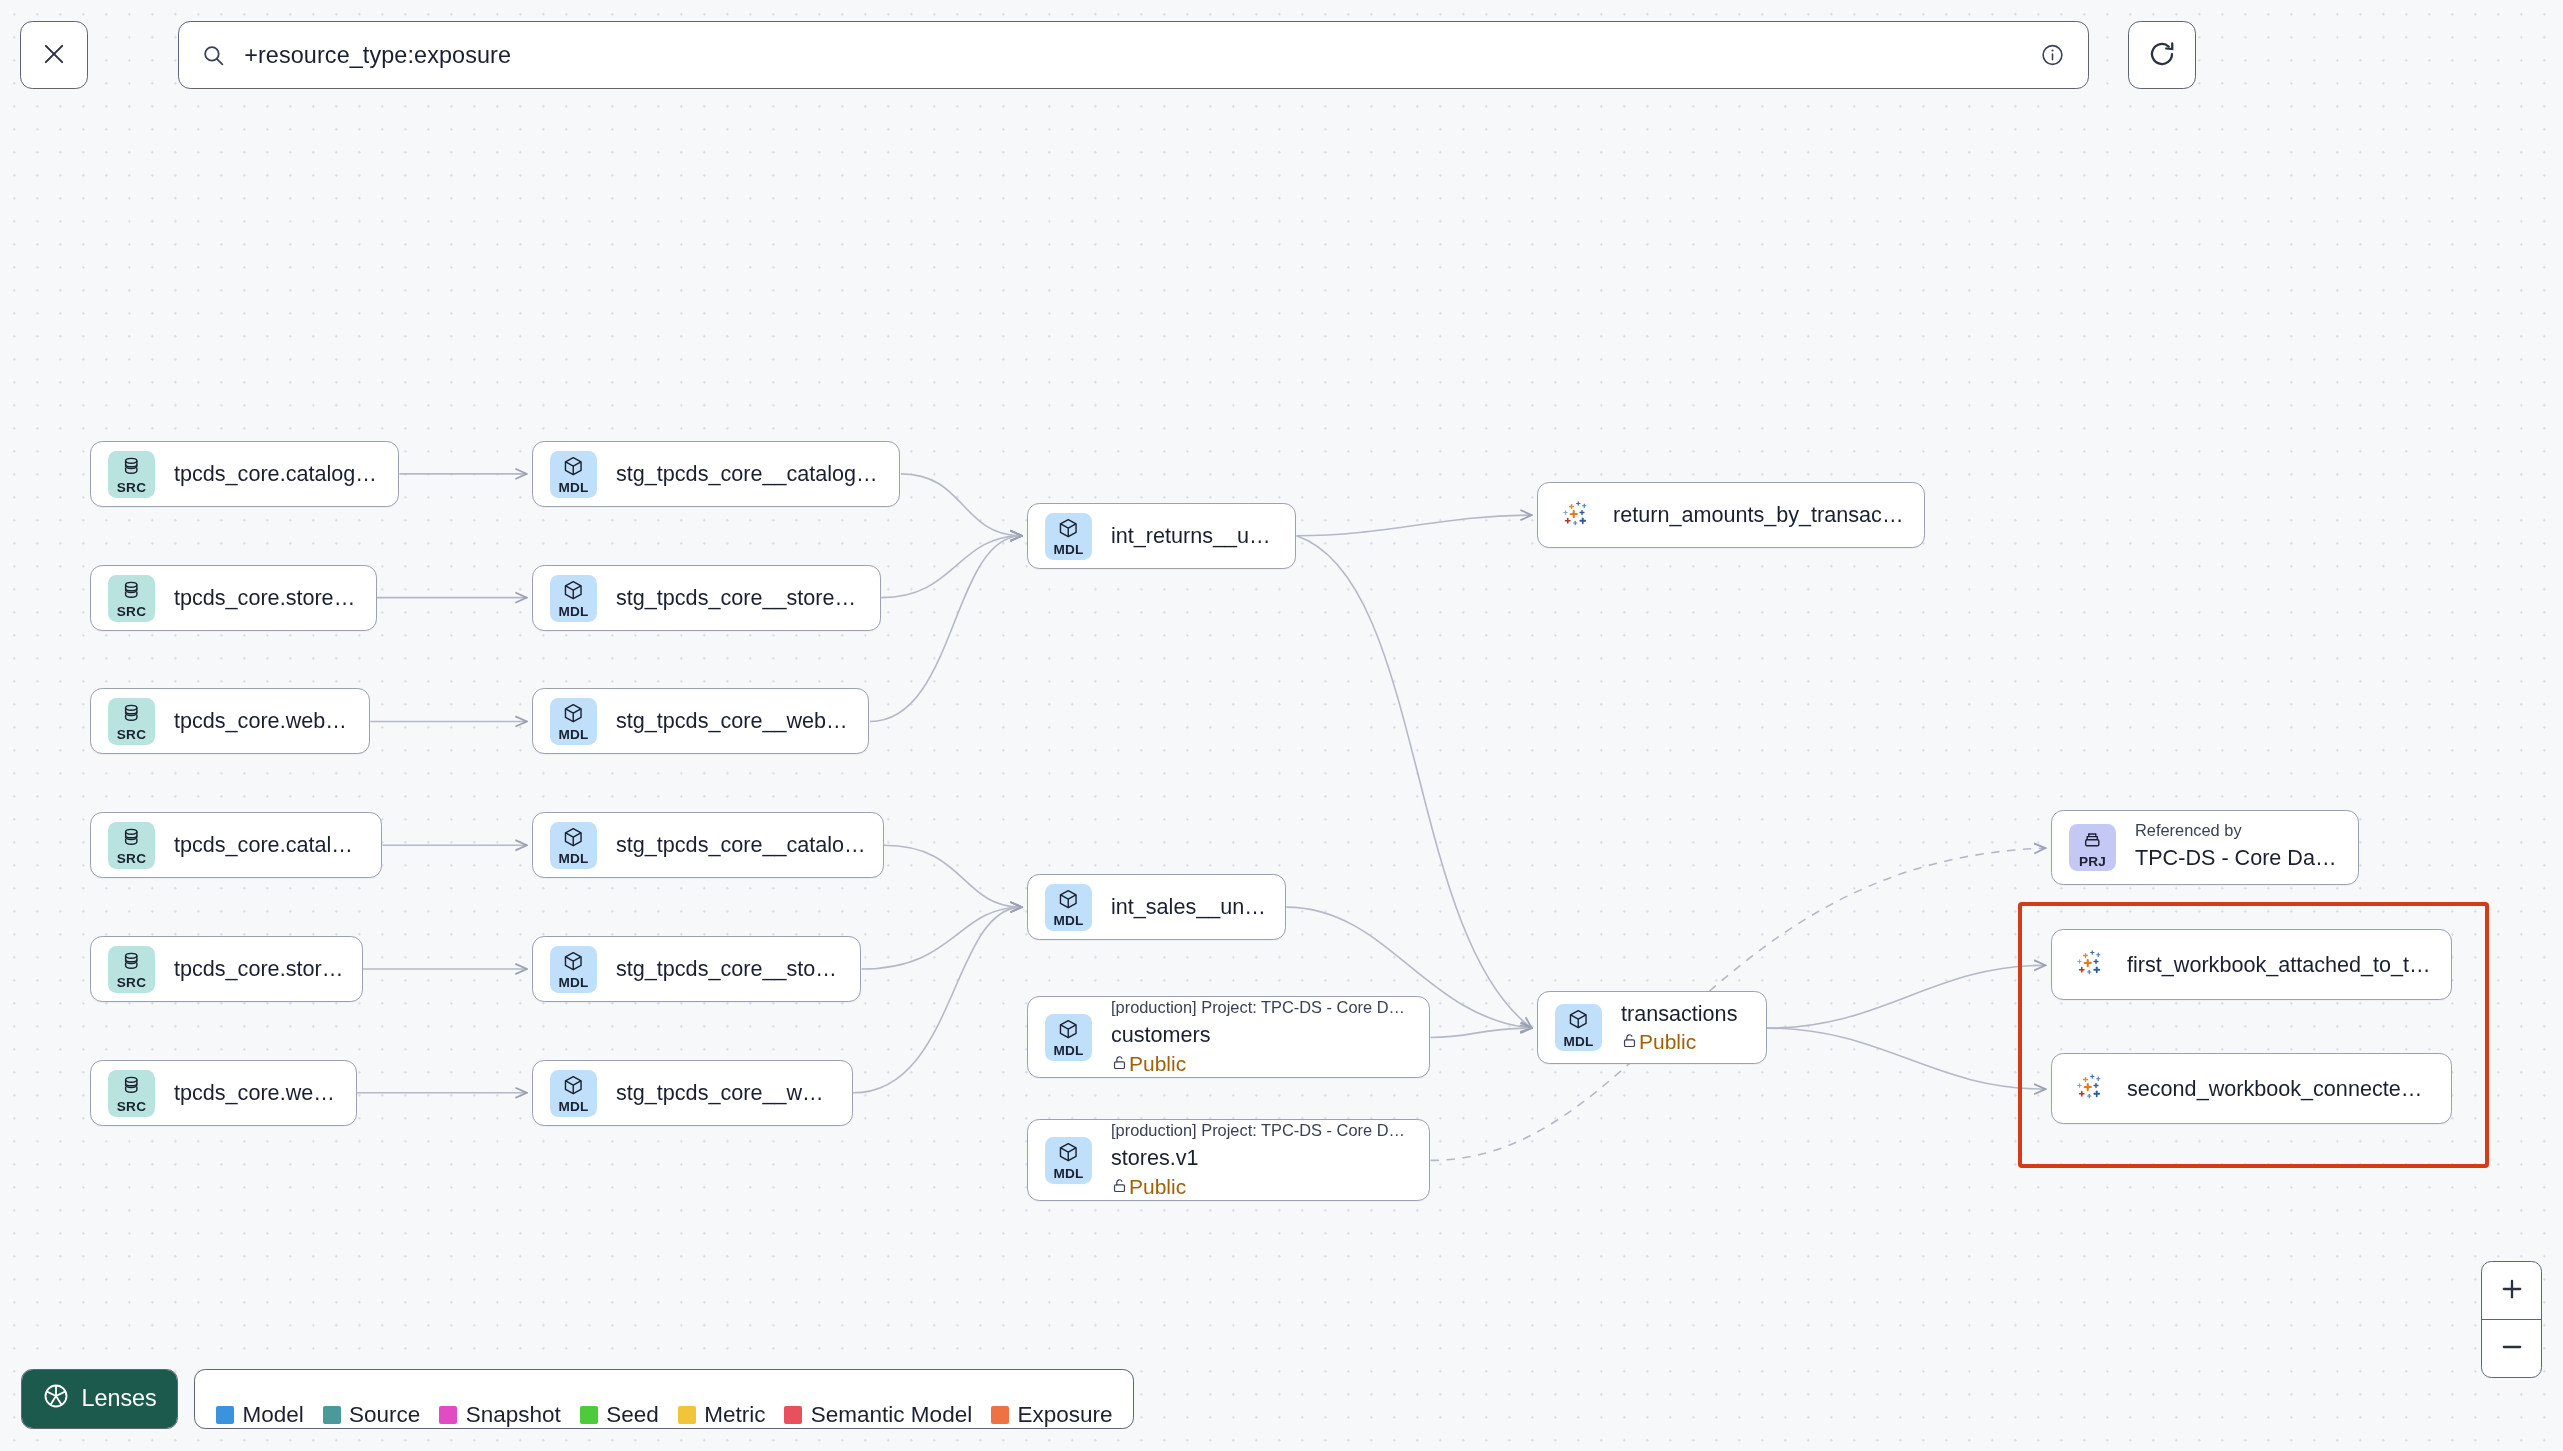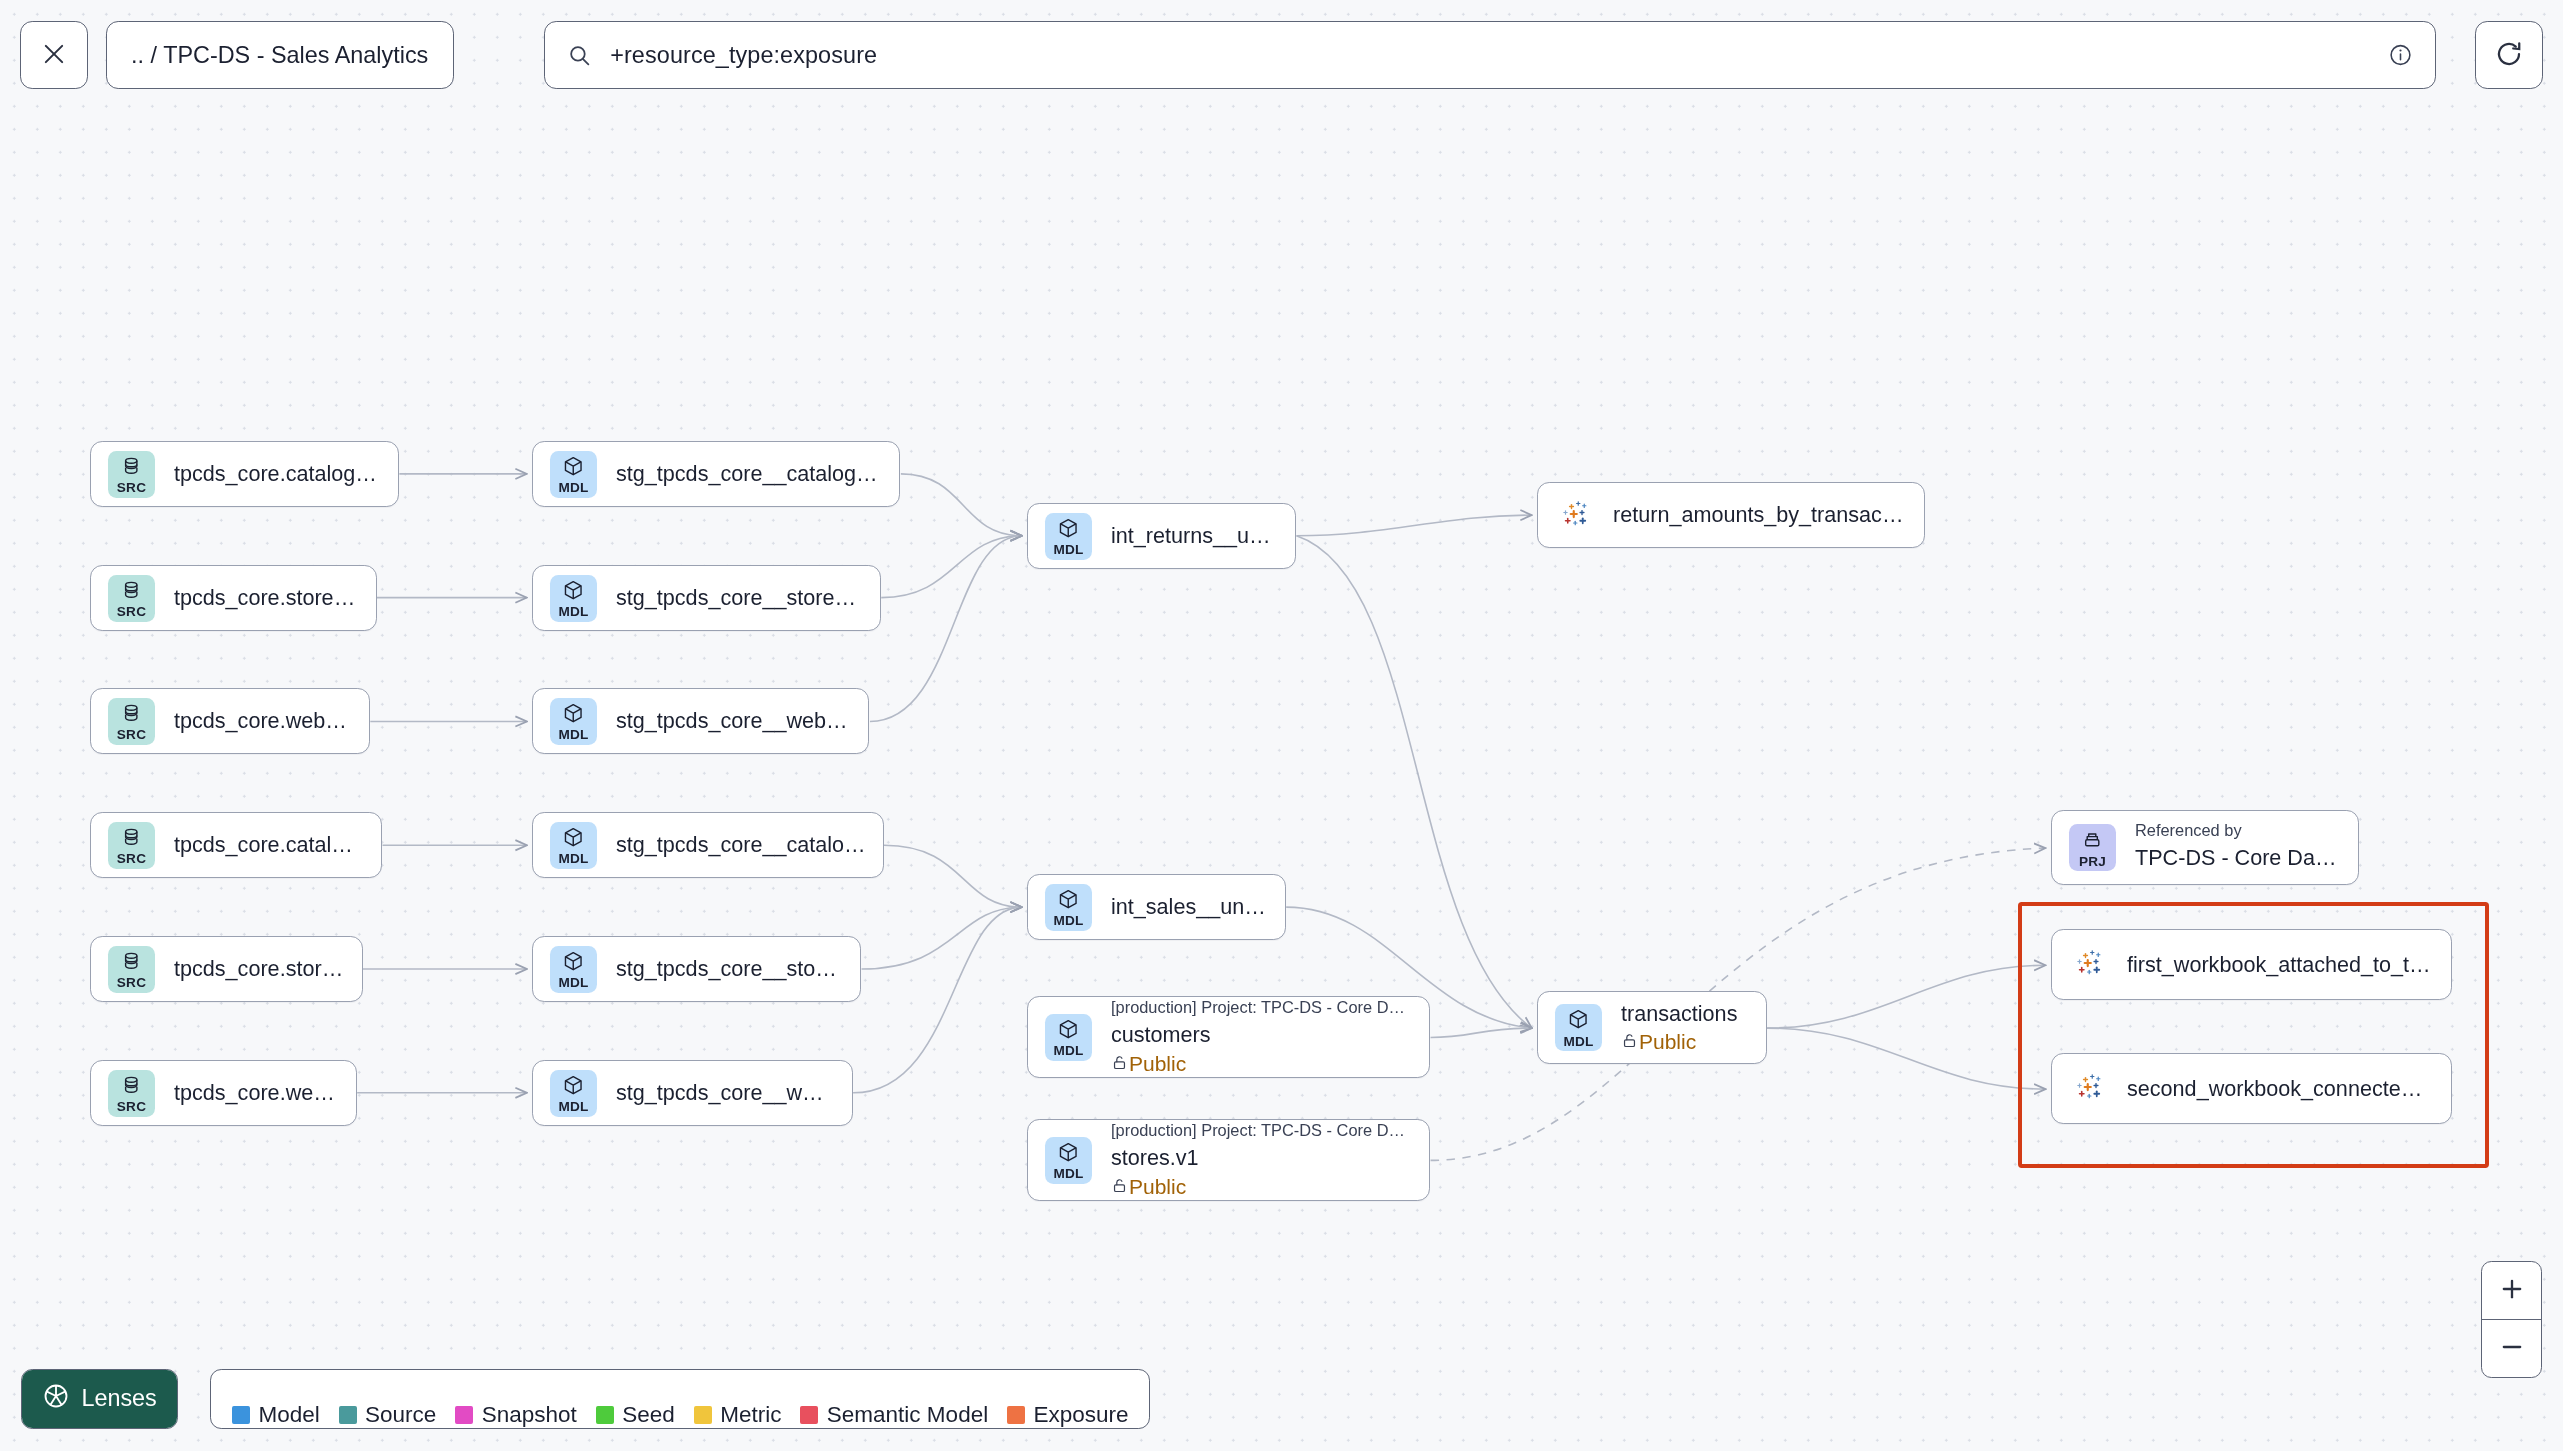--- a/index.html
+++ b/index.html
@@ -143,21 +143,21 @@
   }
   .zoomctl div {
     height: 57px; display: flex; align-items: center; justify-content: center;
     cursor: pointer;
   }
   .zoomctl .zin { border-bottom: 1.5px solid #5d6476; }
 
   
   .bottombar {
     position: absolute; left: 20.6px; bottom: 22.5px;
-    display: flex; align-items: center; gap: 32px;
+    display: flex; align-items: center; gap: 16px;
   }
   .lenses-group {
     display: flex; align-items: center;
     border-radius: 11.2px;
     height: 58px;
     border: 1.5px solid #5d6476;
     overflow: hidden;
     background: #fff;
   }
   .lenses-btn {
@@ -198,23 +198,20 @@
   <div class="topbar">
     <div class="btn-square">
       <span>
         <svg width="28" height="28" viewBox="0 0 24 24" fill="none" stroke="#2a3040" stroke-width="1.7" stroke-linecap="round">
           <line x1="5" y1="5" x2="19" y2="19"></line>
             <line x1="19" y1="5" x2="5" y2="19"></line>
         </svg>
       </span>
     </div>
 
-    <div class="breadcrumb-btn">
-      <span>.. / TPC-DS - Sales Analytics</span>
-    </div>
 
     <div class="searchbar">
       <span class="search-icon">
         <svg width="25" height="25" viewBox="0 0 24 24" fill="none" stroke="#3a4154" stroke-width="1.7" stroke-linecap="round">
           <circle cx="10.5" cy="10.5" r="6.5"></circle>
             <line x1="15.4" y1="15.4" x2="20.5" y2="20.5"></line>
         </svg>
       </span>
       <span class="search-value" title="Search">+resource_type:exposure</span>
       <span class="info-icon">

